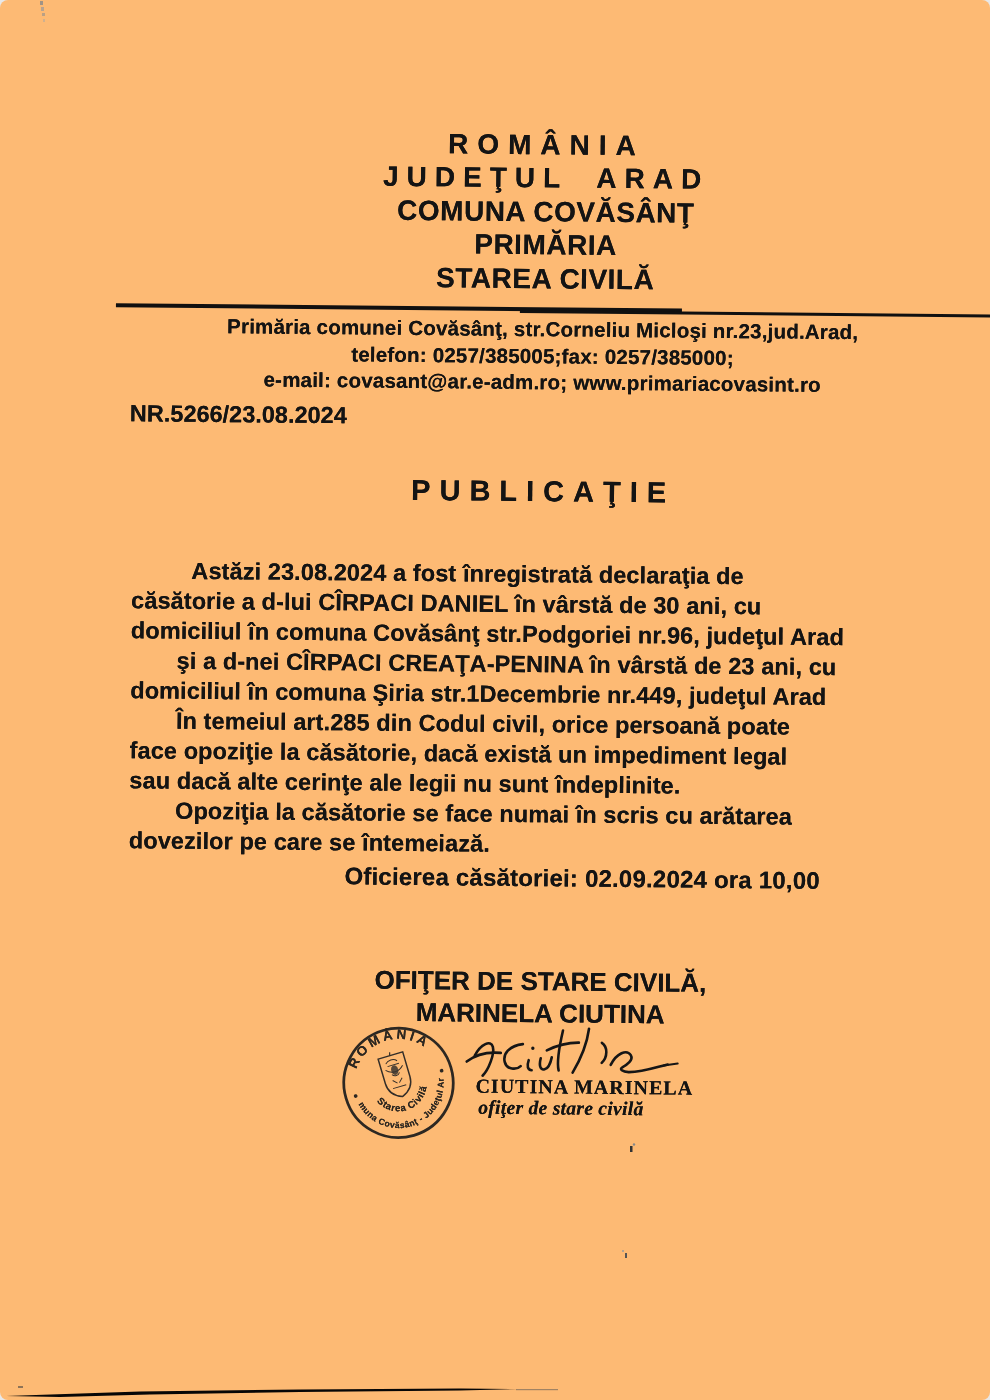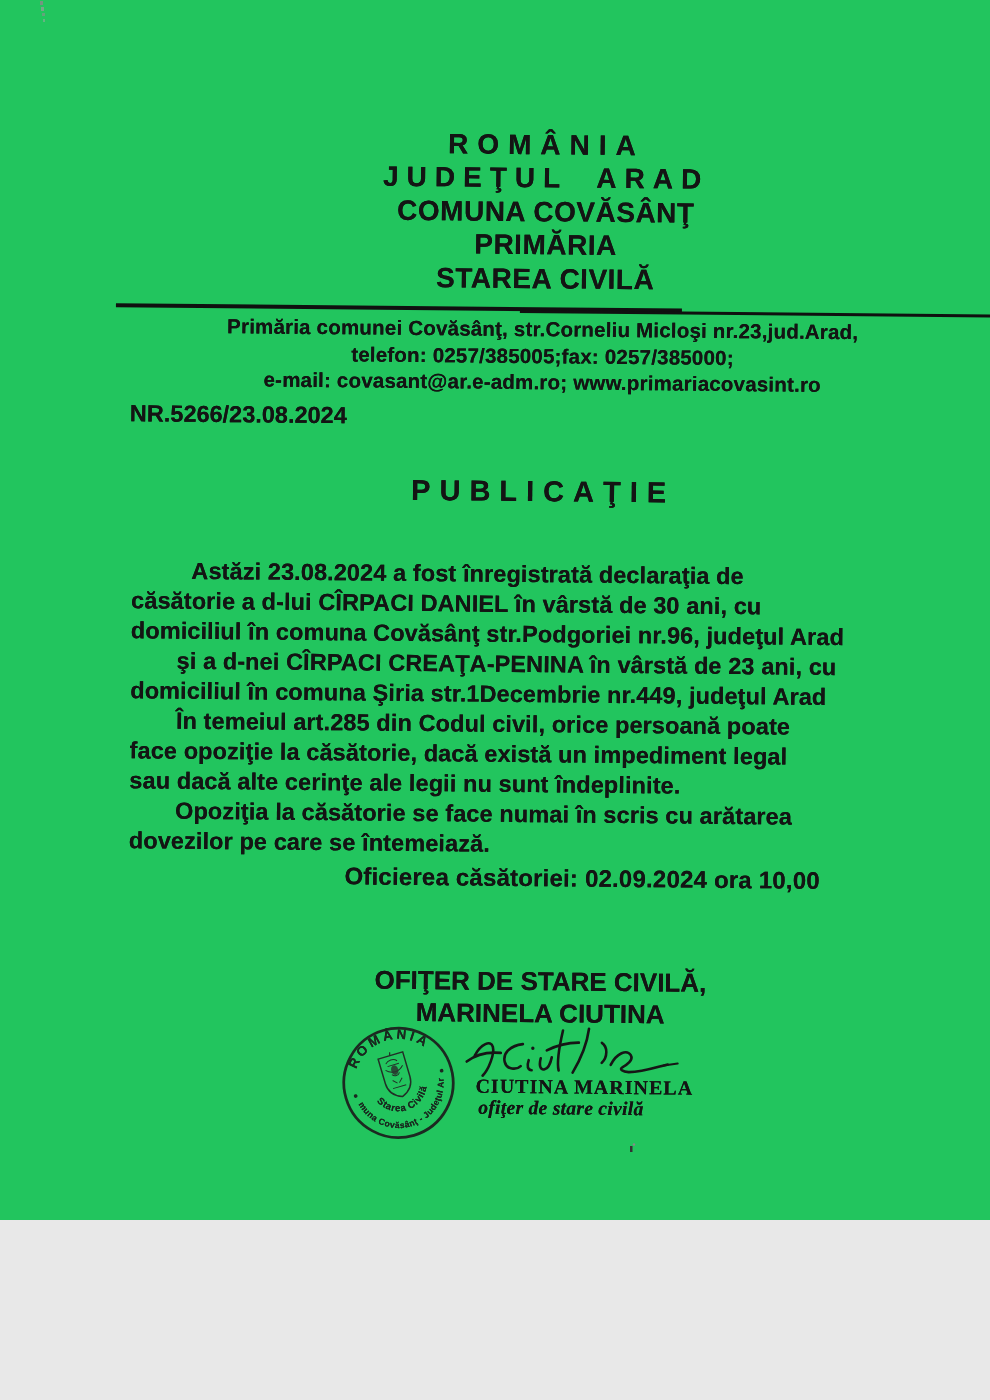--- a/index.html
+++ b/index.html
@@ -1,22 +1,23 @@
 <!DOCTYPE html>
 <html><head>
 <meta charset="utf-8">
 <style>
   html,body{margin:0;padding:0;background:#e8e8e8;}
   .page{
     position:relative;
-    width:990px;height:1220px;
-    background:#22c55e;
+    width:990px;height:1400px;
+    background:#fdba74;
     overflow:hidden;
     font-family:"Liberation Sans","DejaVu Sans",sans-serif;
     color:#141414;
+    border-radius:8px;
   }
   .rot{
     position:absolute;inset:0;
     transform:rotate(0.55deg);
     transform-origin:100px 300px;
     text-shadow:0 0 .5px rgba(10,10,10,.9);
   }
   .abs{position:absolute;white-space:nowrap;}
   
   .hdr{position:absolute;left:100px;top:124px;width:890px;text-align:center;

